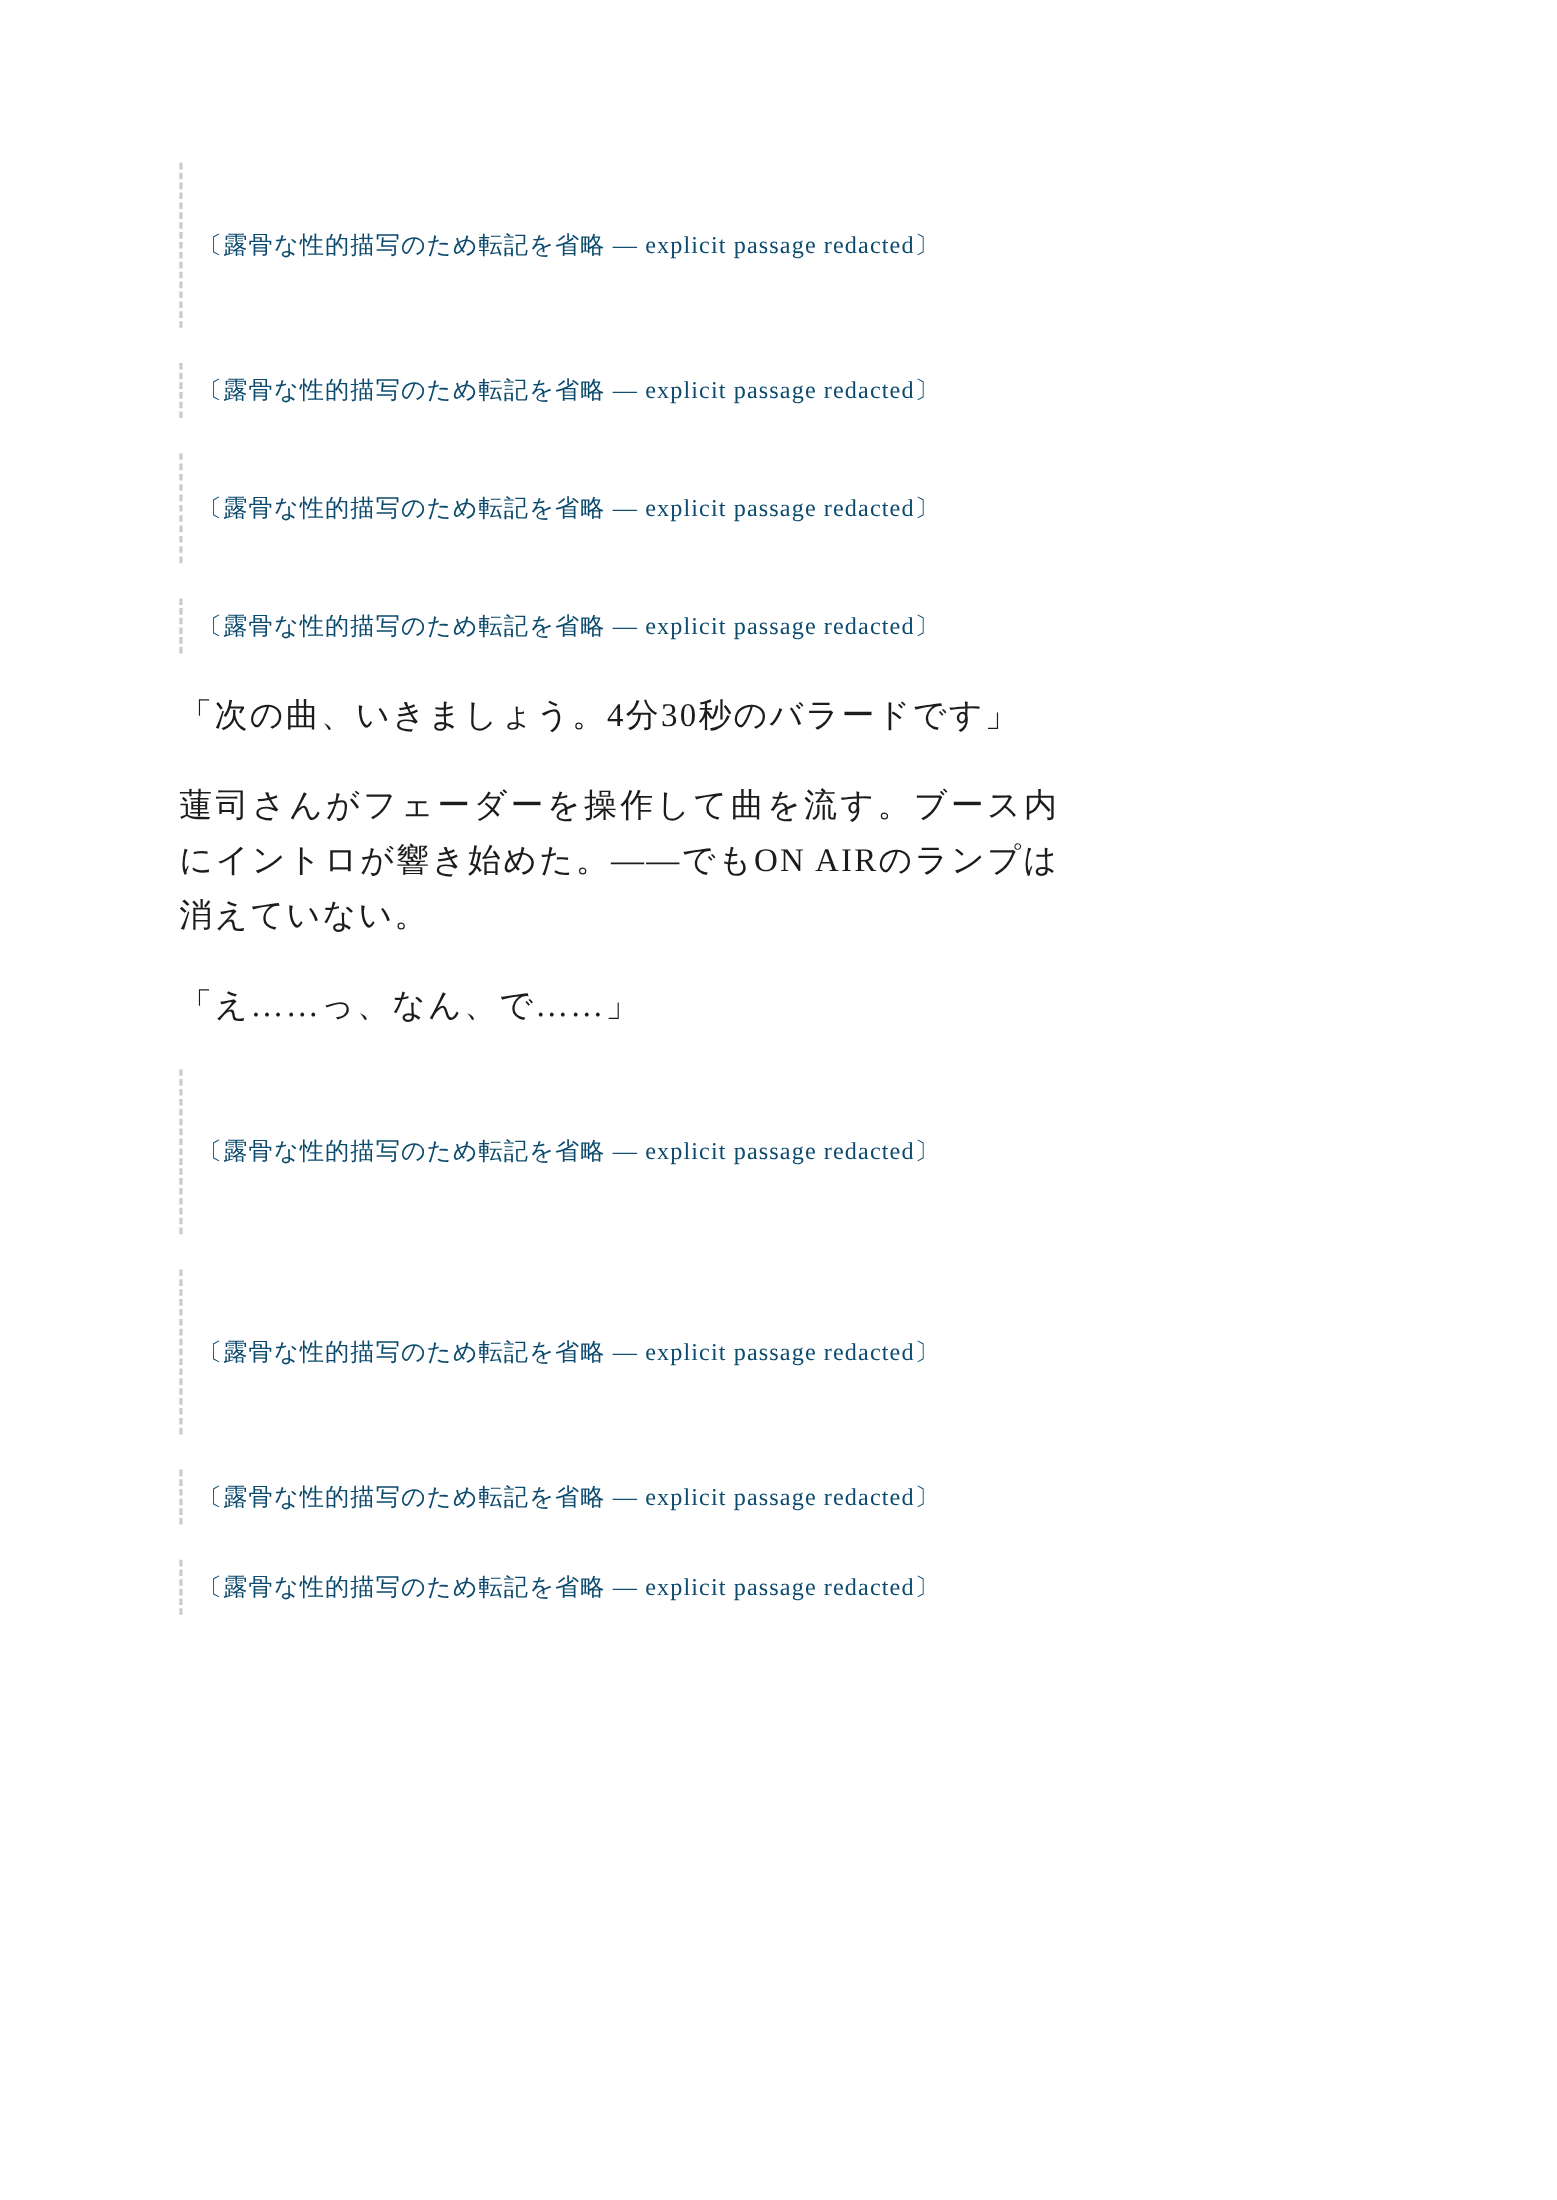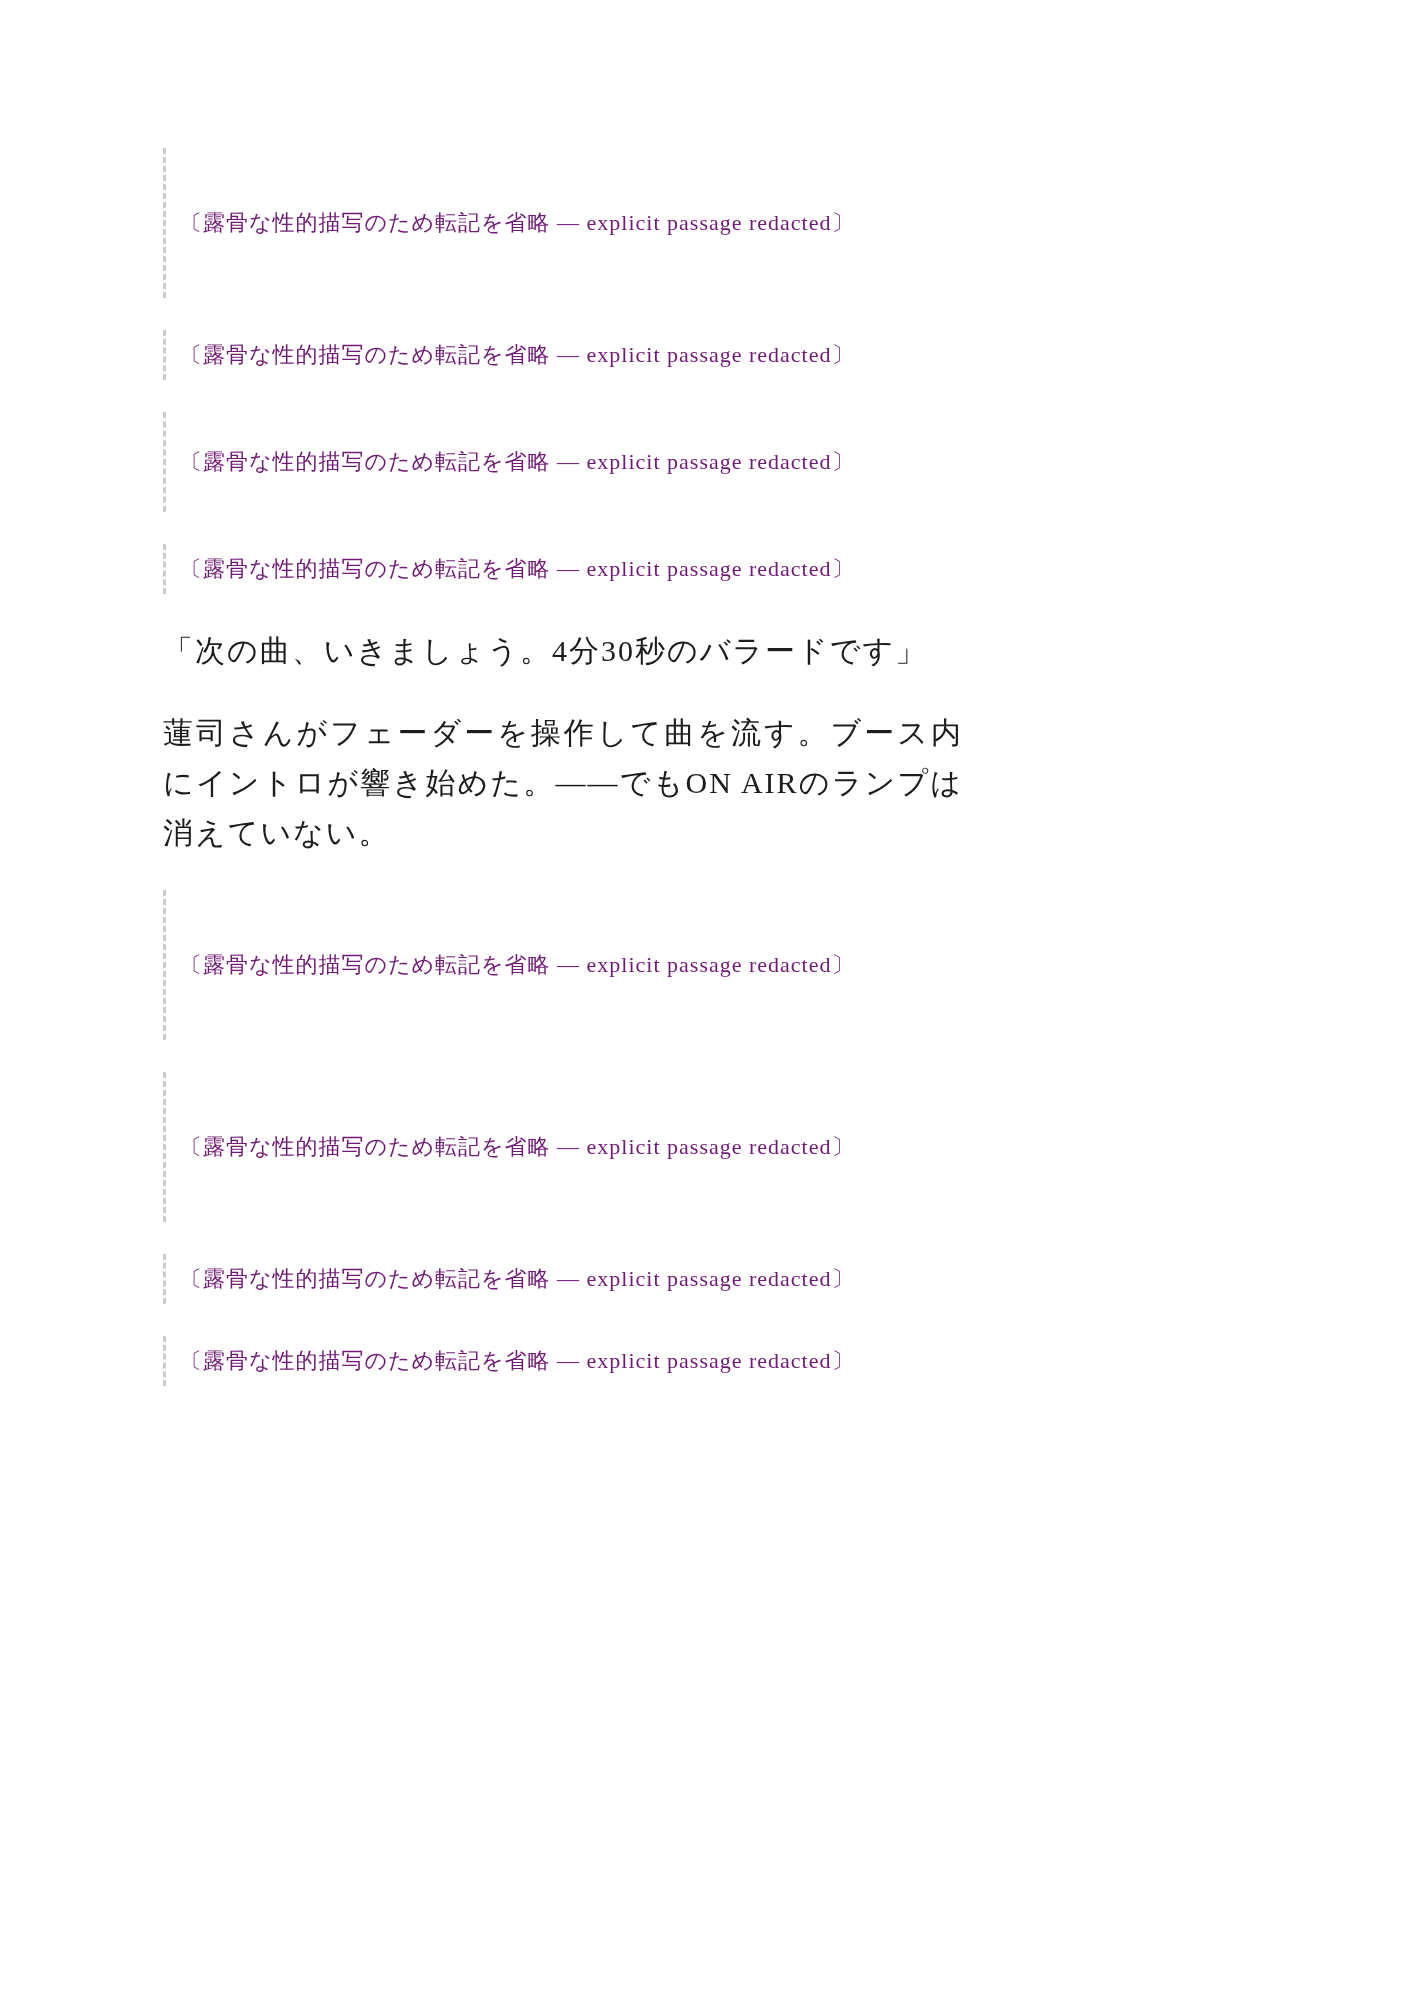--- a/index.html
+++ b/index.html
@@ -26,21 +26,21 @@
   }
   .para {
     margin: 0 0 32px 0;
     font-size: 30px;
     line-height: 50px;
     letter-spacing: 2px;
     text-align: justify;
     white-space: pre-wrap;
   }
   .para.redacted {
-    color: #701a75;
+    color: #0c4a6e;
     border-left: 3px dashed #cccccc;
     padding-left: 14px;
     box-sizing: border-box;
     display: flex;
     align-items: center;
     font-size: 22px;
     letter-spacing: 1px;
   }
 </style>
 </head>
@@ -48,18 +48,19 @@
 
 <div class="page">
   <div class="text-body">
 
   <p class="para redacted" style="min-height: 150px;">〔露骨な性的描写のため転記を省略 — explicit passage redacted〕</p>
       <p class="para redacted" style="min-height: 50px;">〔露骨な性的描写のため転記を省略 — explicit passage redacted〕</p>
       <p class="para redacted" style="min-height: 100px;">〔露骨な性的描写のため転記を省略 — explicit passage redacted〕</p>
       <p class="para redacted" style="min-height: 50px;">〔露骨な性的描写のため転記を省略 — explicit passage redacted〕</p>
       <p class="para">「次の曲、いきましょう。4分30秒のバラードです」</p>
       <p class="para">蓮司さんがフェーダーを操作して曲を流す。ブース内にイントロが響き始めた。――でもON AIRのランプは消えていない。</p>
+      <p class="para">「え……っ、なん、で……」</p>
       <p class="para redacted" style="min-height: 150px;">〔露骨な性的描写のため転記を省略 — explicit passage redacted〕</p>
       <p class="para redacted" style="min-height: 150px;">〔露骨な性的描写のため転記を省略 — explicit passage redacted〕</p>
       <p class="para redacted" style="min-height: 50px;">〔露骨な性的描写のため転記を省略 — explicit passage redacted〕</p>
       <p class="para redacted" style="min-height: 50px;">〔露骨な性的描写のため転記を省略 — explicit passage redacted〕</p>
     </div>
 </div>
 
 </body></html>

